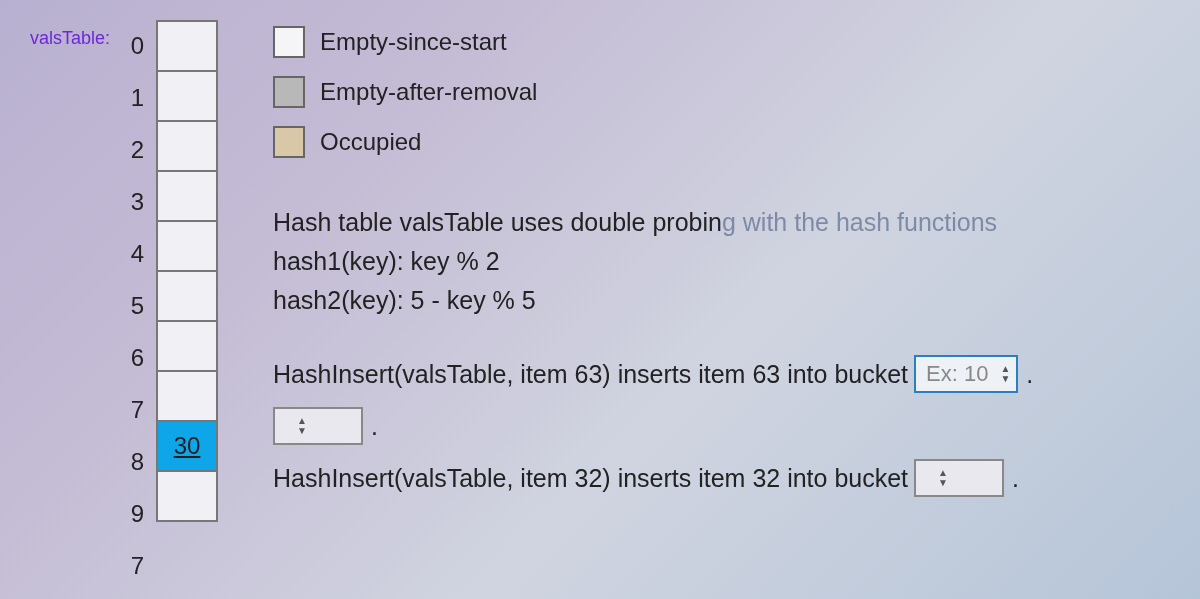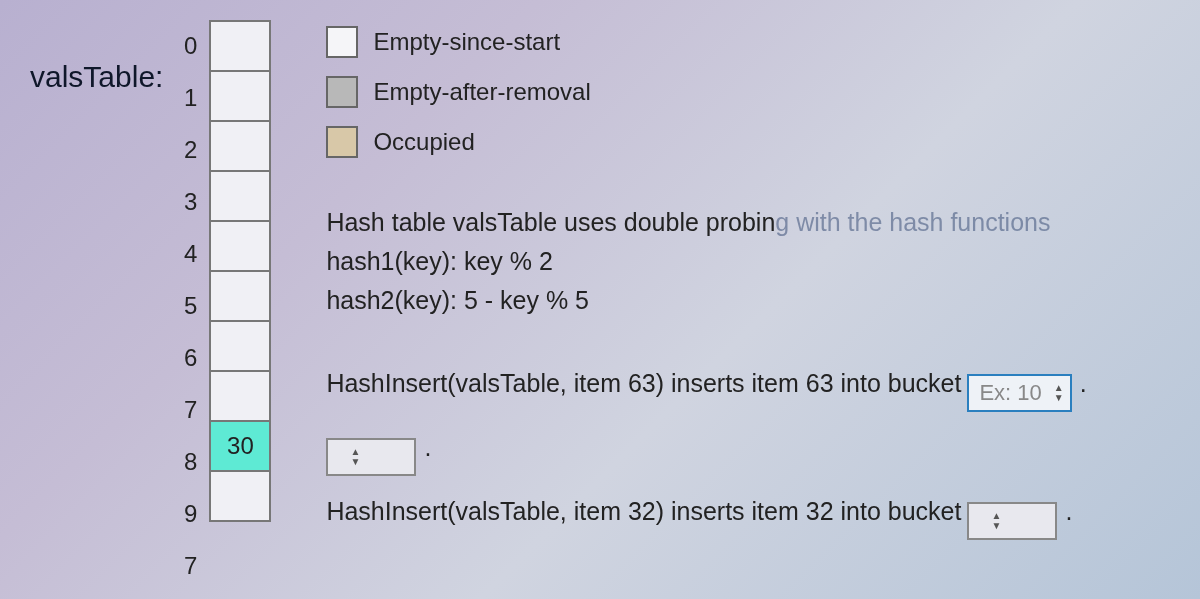--- a/index.html
+++ b/index.html
@@ -16,24 +16,23 @@
     .main-wrap {
       display: flex;
       padding: 20px 30px;
       gap: 55px;
     }
     .left-col {
       display: flex;
       gap: 8px;
     }
     .table-label {
-      font-size: 30px;
-      color: #0f172a;
+      font-size: 18px;
+      color: #6d28d9;
       padding-top: 8px;
-      margin-top: 32px;
     }
     .indices {
       display: flex;
       flex-direction: column;
       align-items: flex-end;
       gap: 0;
     }
     .index-cell {
       height: 52px;
       display: flex;
@@ -53,53 +52,52 @@
       height: 52px;
       border: 2px solid #777;
       margin-top: -2px;
       display: flex;
       align-items: center;
       justify-content: center;
       font-size: 24px;
       color: #222;
     }
     .table-cell:first-child { margin-top: 0; }
-    .table-cell.occupied { background: #5eead4; }
+    .table-cell.occupied { background: #0ea5e9; text-decoration: underline; }
     .table-cell.empty-start { background: #f0f0f5; }
     .right-col {
       flex: 1;
       display: flex;
       flex-direction: column;
       gap: 16px;
       padding-top: 6px;
     }
     .legend { display: flex; flex-direction: column; gap: 18px; }
     .legend-row { display: flex; align-items: center; gap: 15px; font-size: 24px; color: #222; }
     .swatch {
       width: 32px;
       height: 32px;
       border: 2px solid #666;
     }
     .swatch.ess { background: #f5f5f8; }
     .swatch.ear { background: #b8b8b8; }
     .swatch.occ { background: #d8c8a8; }
     .desc { margin-top: 29px; font-size: 25px; line-height: 1.55; color: #222; }
     .desc .faded { color: rgba(60,80,120,0.55); }
-    .questions { margin-top: 20px; display: flex; flex-direction: column; gap: 7px; font-size: 25px; color: #222; }
+    .questions { margin-top: 20px; display: flex; flex-direction: column; gap: 14px; font-size: 25px; color: #222; }
     .q-row { display: flex; align-items: center; flex-wrap: wrap; gap: 6px; }
     .num-input {
       display: inline-flex;
       align-items: center;
       border: 2px solid #2a7fbf;
       background: #eef2f7;
       height: 38px;
       padding: 0 6px 0 10px;
       font-size: 22px;
       color: #888;
-      margin-top: 19px;
     }
     .num-input.plain {
       border: 2px solid #888;
       background: #e8e8ee;
       min-width: 90px;
     }
     .spin {
       display: inline-flex;
       flex-direction: column;
       margin-left: 12px;

